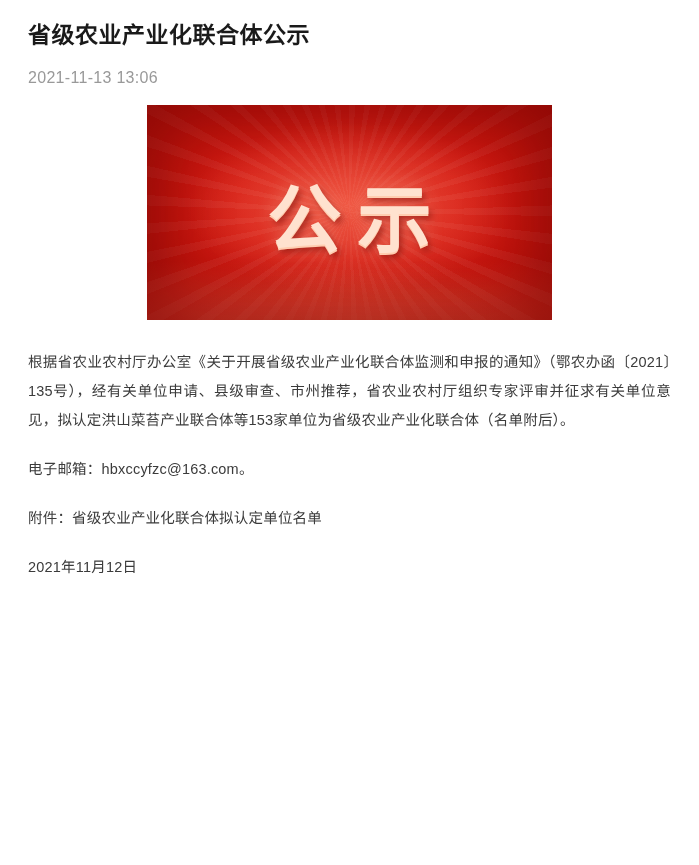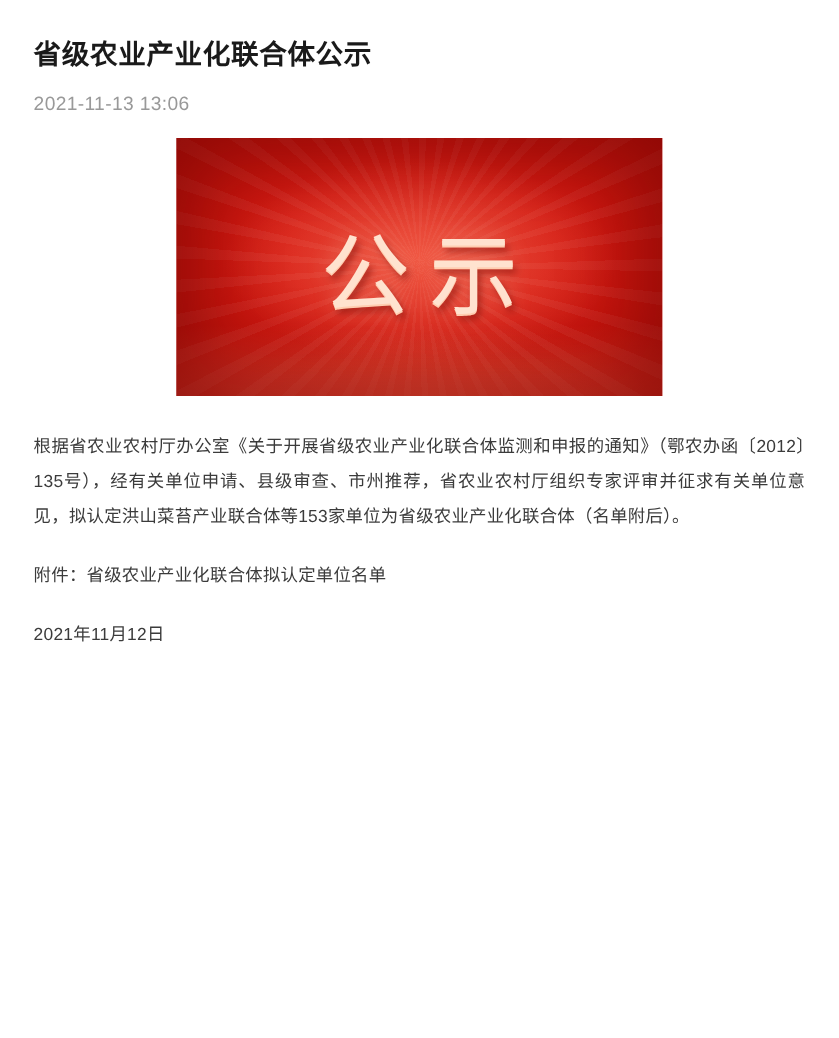--- a/index.html
+++ b/index.html
@@ -9,21 +9,21 @@
   body {
     width: 699px;
     min-height: 865px;
     background: #ffffff;
     font-family: "Liberation Sans", "DejaVu Sans", sans-serif;
     color: #333333;
   }
   .page {
     width: 699px;
     box-sizing: border-box;
-    padding: 30px 28px 20px 28px;
+    padding: 20px 28px 20px 28px;
     background: #ffffff;
   }
   .article-title {
     font-size: 23px;
     font-weight: bold;
     color: #1a1a1a;
     letter-spacing: 0.5px;
     margin: 0 0 0 0;
     line-height: 1.35;
   }
@@ -83,21 +83,21 @@
       radial-gradient(ellipse at 85% 100%, rgba(255,110,80,0.32) 0%, rgba(255,110,80,0) 60%);
   }
   .banner-text {
     position: absolute;
     left: 0;
     right: 0;
     top: 50%;
     transform: translateY(-50%);
     font-family: "DejaVu Sans", "Liberation Sans", sans-serif;
     font-size: 74px;
-    font-weight: normal;
+    font-weight: bold;
     letter-spacing: 16px;
     text-indent: 16px;
     color: #ffe2cf;
     text-shadow:
       0 2px 0 #ffcdb0,
       3px 5px 6px rgba(120,5,2,0.55),
       0 0 18px rgba(255,210,180,0.35);
   }
   .body-text p {
     font-size: 14.5px;
@@ -124,18 +124,19 @@
     <div class="banner">
       <div class="rays"></div>
       <div class="glow"></div>
       <div class="clouds"></div>
       <div class="vignette"></div>
       <div class="banner-text">公示</div>
     </div>
   </div>
 
   <div class="body-text">
-    <p>根据省农业农村厅办公室《关于开展省级农业产业化联合体监测和申报的通知》（鄂农办函〔2012〕135号），经有关单位申请、县级审查、市州推荐，省农业农村厅组织专家评审并征求有关单位意见，拟认定洪山菜苔产业联合体等153家单位为省级农业产业化联合体（名单附后）。</p>
+    <p>根据省农业农村厅办公室《关于开展省级农业产业化联合体监测和申报的通知》（鄂农办函〔2021〕135号），经有关单位申请、县级审查、市州推荐，省农业农村厅组织专家评审并征求有关单位意见，拟认定洪山菜苔产业联合体等153家单位为省级农业产业化联合体（名单附后）。</p>
+    <p>电子邮箱：hbxccyfzc@163.com。</p>
     <p>附件：省级农业产业化联合体拟认定单位名单</p>
     <p>2021年11月12日</p>
   </div>
 
 </div>
 
 </body></html>

